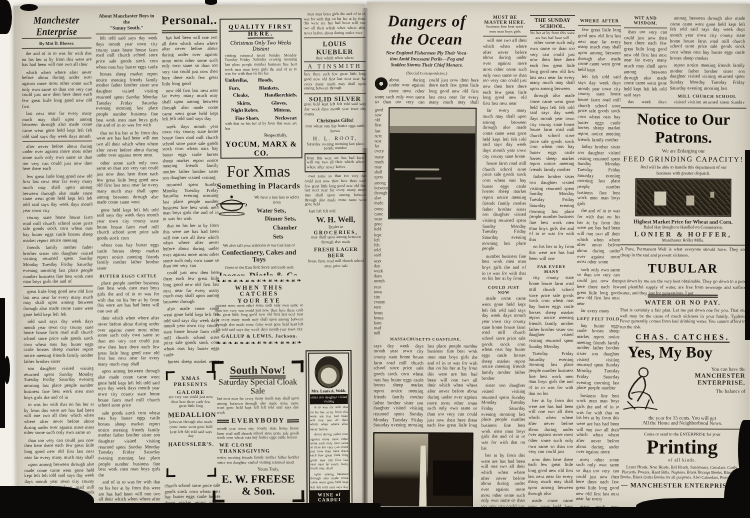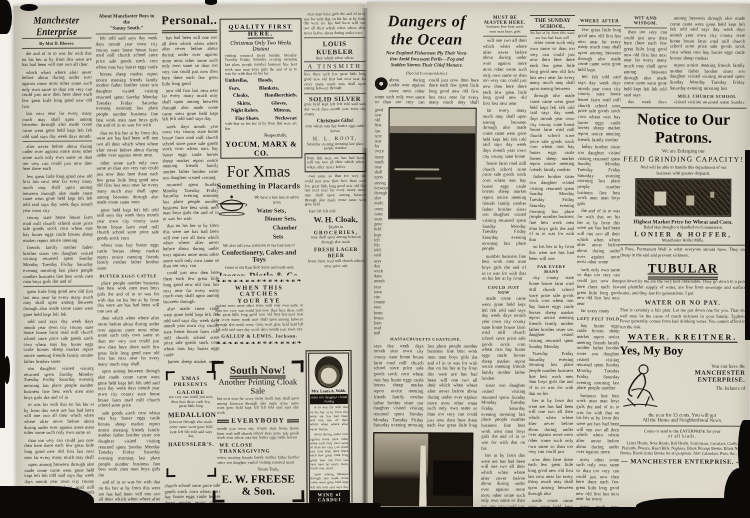--- a/index.html
+++ b/index.html
@@ -104,25 +104,25 @@
   .dispatch { font-size:4.4px; text-align:center; line-height:1.3; }
   .mill { width:96px; height:38px; margin:2.5px auto; border:1px solid #17140f; position:relative; overflow:hidden;
      background: linear-gradient(#4a443620 0 30%, transparent 30%), repeating-linear-gradient(48deg, #2b251c 0 1.2px, #433b2c 1.2px 2.6px, #241f16 2.6px 4px); }
   .mill .win { position:absolute; left:18px; top:12px; width:12px; height:14px; background:#cfc8b3; box-shadow: 30px 2px 0 -2px #b8b09a, 52px -4px 0 -4px #a79f88; }
   .wheat { font-size:5.4px; text-align:center; font-weight:bold; margin-top:1px; }
   .hay { font-size:4.2px; text-align:center; }
   .lonier { font-size:6.8px; font-weight:bold; text-align:center; letter-spacing:2px; margin-top:1px; }
   .roller { font-size:4.2px; text-align:center; border-bottom:.5px solid #55503f; padding-bottom:1.5px; margin-bottom:1.5px; }
   .wellsintro { font-size:4.5px; text-align:justify; line-height:1.3; }
   .tubular { font-size:13px; font-weight:bold; text-align:center; letter-spacing:1px; margin:2px 0; color:#14110c; }
-  .tubular span { border-bottom:3px double #14110c; padding-bottom:1px;text-decoration:underline; }
+  .tubular span { border-bottom:3px double #14110c; padding-bottom:19px; }
   .waterpay { font-size:6.4px; font-weight:bold; text-align:center; letter-spacing:1px; margin:2px 0; }
   .kreitner { font-size:8px; text-align:center; letter-spacing:2px; font-weight:bold; margin:2px 0; color:#14110c; }
   .kreitner span { border-bottom:1px solid #14110c; }
-  .yesboy { font-size:12px; font-weight:bold; text-align:left; color:#14110c; margin:2px 0; }
+  .yesboy { font-size:16px; font-weight:bold; text-align:left; color:#14110c; margin:2px 8px; }
   .boyrow { display:flex; gap:3px; }
   .boylines { flex:1; text-align:right; }
   .bl-s { font-size:5px; margin-top:3px; }
   .bl-b { font-size:6.4px; font-weight:bold; letter-spacing:.5px; }
   .bl-c { font-size:5px; text-align:center; margin-top:2px; }
   .come { font-size:4.3px; text-align:center; margin-top:2px; }
   .printing { font-size:20px; text-align:center; font-weight:bold; color:#14110c; line-height:1.05; }
   .kinds { font-size:4.6px; text-align:center; letter-spacing:.5px; }
   .printitems { font-size:4.1px; text-align:center; line-height:1.3; margin:1.5px 0; }
   .ment { font-size:6.6px; font-weight:bold; text-align:center; letter-spacing:.5px; }
@@ -289,21 +289,21 @@
       <div class="gallup">GALLUP &amp; LEWIS, Jackson.</div>
       <div class="ornrow">❧☙❧☙❧☙❧☙❧☙❧☙❧☙❧</div>
     </div>
 
     <div class="col" style="left:196px; top:356px; width:92px; height:142px; padding:3px 5px;">
       <div class="ck tl" style="width:12px;height:12px;border-top-width:3px;border-left-width:3px;"></div>
       <div class="ck tr" style="width:12px;height:12px;border-top-width:3px;border-right-width:3px;"></div>
       <div class="ck bl" style="width:12px;height:12px;border-bottom-width:3px;border-left-width:3px;"></div>
       <div class="ck br" style="width:12px;height:12px;border-bottom-width:3px;border-right-width:3px;"></div>
       <div class="rightnow"><span>South Now!</span></div>
-      <div class="cloak">Another Printing Cloak Sale</div>
+      <div class="cloak">Saturday Special Cloak Sale</div>
       <div class="g tiny">last next near far every many much may shall upon among between through also made come came went gone held kept left felt told said says day week</div>
       <div class="barline">
           <div class="bar"></div>
           <div class="everybody">EVERYBODY</div>
           <div class="bar"></div>
         </div>
       <div class="g tiny">month year town city county state home house farm road mill church school store price sale goods stock corn wheat oats hay butter eggs cattle horses</div>
       <div class="barline">
           <div class="bar"></div>
           <div class="thanks">WE CLOSE THANKSGIVING</div>
@@ -330,21 +330,21 @@
       <div class="g tiny center">corn wheat oats hay butter eggs cattle horses</div>
       <div class="root">H. L. ROOT,</div>
       <div class="g tiny center">Saturday evening morning last place people number</div>
       <div class="minibox">
           <div class="g tiny">from this were are has had been will one two all their which when where after never before</div>
         </div>
       <div class="g tiny">
           <p>own same so than too very can could just now then here there each few great little long good new old first last next near far every many much may shall upon among between through also made come came went gone held</p>
           <p>kept left felt told</p>
         </div>
-      <div class="lehr">W. H. Cloak,</div>
+      <div class="lehr">W. H. Well,</div>
       <div class="dealer">Dealer in</div>
       <div class="groc">GROCERIES,</div>
       <div class="g tiny center">may shall upon among between through also made</div>
       <div class="lager">FRESH LAGER BEER</div>
       <div class="g tiny center">house farm road mill church school store price sale</div>
     </div>
 
     <div class="cardui" style="left:290px; top:346px; width:46px; height:156px;">
       <div class="portrait"></div>
       <div class="webb">Mrs. Laura A. Webb.</div>
@@ -484,21 +484,21 @@
         </div>
       <div class="wheat">Highest Market Price for Wheat and Corn.</div>
       <div class="hay">Baled Hay Bought or Handled on Commission.</div>
       <div class="lonier">LONIER &amp; HOFFER,</div>
       <div class="roller">Manchester Roller Mills.</div>
       <div class="wellsintro">A Pure, Permanent Well is what everyone should have.  They are cheap in the end and prevent sickness.</div>
       <div class="tubular"><span>TUBULAR</span></div>
       <div class="wellsintro">put down by me are the very best obtainable.  They go down to a pure and plentiful supply of water, are free from sewerage and surface water, and they last for generations.  I put</div>
       <div class="waterpay">WATER OR NO PAY.</div>
       <div class="wellsintro">That is certainly a fair plan.  Let me put down one for you.  That old well may be the cause of much sickness in your family.  Typhoid Fever generally comes from bad drinking water.  You cannot afford to run the risk.</div>
-      <div class="kreitner"><span>WATER. KREITNER.</span></div>
+      <div class="kreitner"><span>CHAS. CATCHES.</span></div>
       <div class="yesboy">Yes, My Boy</div>
       <div class="boyrow">
         <svg width="42" height="50" viewBox="0 0 42 50">
           <circle cx="24" cy="9" r="4.5" fill="none" stroke="#221e18" stroke-width="1.3"></circle>
           <path d="M22 13 q-8 6 -12 16 q-2 6 3 7" fill="none" stroke="#221e18" stroke-width="1.6"></path>
           <path d="M24 14 q4 8 0 14 l-6 10" fill="none" stroke="#221e18" stroke-width="1.4"></path>
           <path d="M12 30 q10 -4 18 2 l4 8" fill="none" stroke="#221e18" stroke-width="1.2"></path>
           <path d="M4 46 q14 -4 34 0" fill="none" stroke="#221e18" stroke-width="1"></path>
           <path d="M8 38 l8 8 M30 36 l-4 10" fill="none" stroke="#221e18" stroke-width="1.2"></path>
         </svg>
@@ -506,20 +506,21 @@
           <div class="bl-s">You can have the</div>
           <div class="bl-b">MANCHESTER</div>
           <div class="bl-b">ENTERPRISE.</div>
           <div class="bl-s">The balance of</div>
         </div>
       </div>
       <div class="bl-c">the year for 15 cents.  You will get</div>
       <div class="bl-c" style="margin-top:0">All the Home and Neighborhood News.</div>
       <hr class="rule" style="margin-top:3px">
       <div class="come">Come or send to the ENTERPRISE for your</div>
+      <div class="printing">Printing</div>
       <div class="kinds">of all kinds.</div>
       <div class="printitems">Letter Heads, Note Heads, Bill Heads, Statements, Circulars, Cards, Placards, Posters, Hand Bills, Napkins, Blank Receipt Books, Blank Note Books, Blank Order Books for all purposes.  Also Calendars, Pens, &amp;c., &amp;c.</div>
       <div class="ment">MANCHESTER ENTERPRISE.</div>
     </div>
   </div>
 
   <div class="gutter" style="left:362px; top:8px; width:6px; height:140px; opacity:.45;"></div>
   <div class="gutter" style="left:362px; top:148px; width:6px; height:362px; opacity:.85;"></div>
 
   <div class="blotch" style="left:0; top:0; width:12px; height:34px; border-radius:0 60% 60% 0;"></div>

